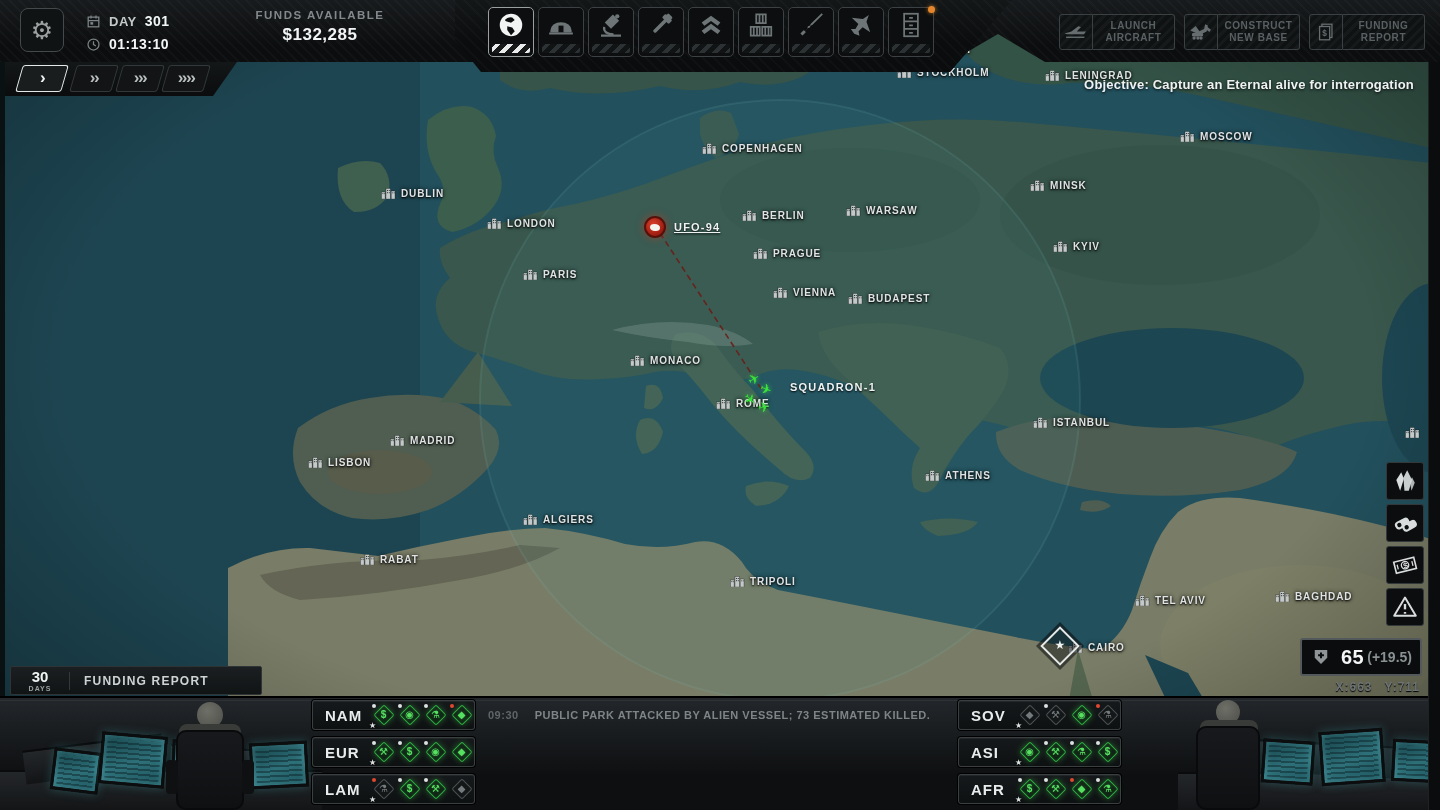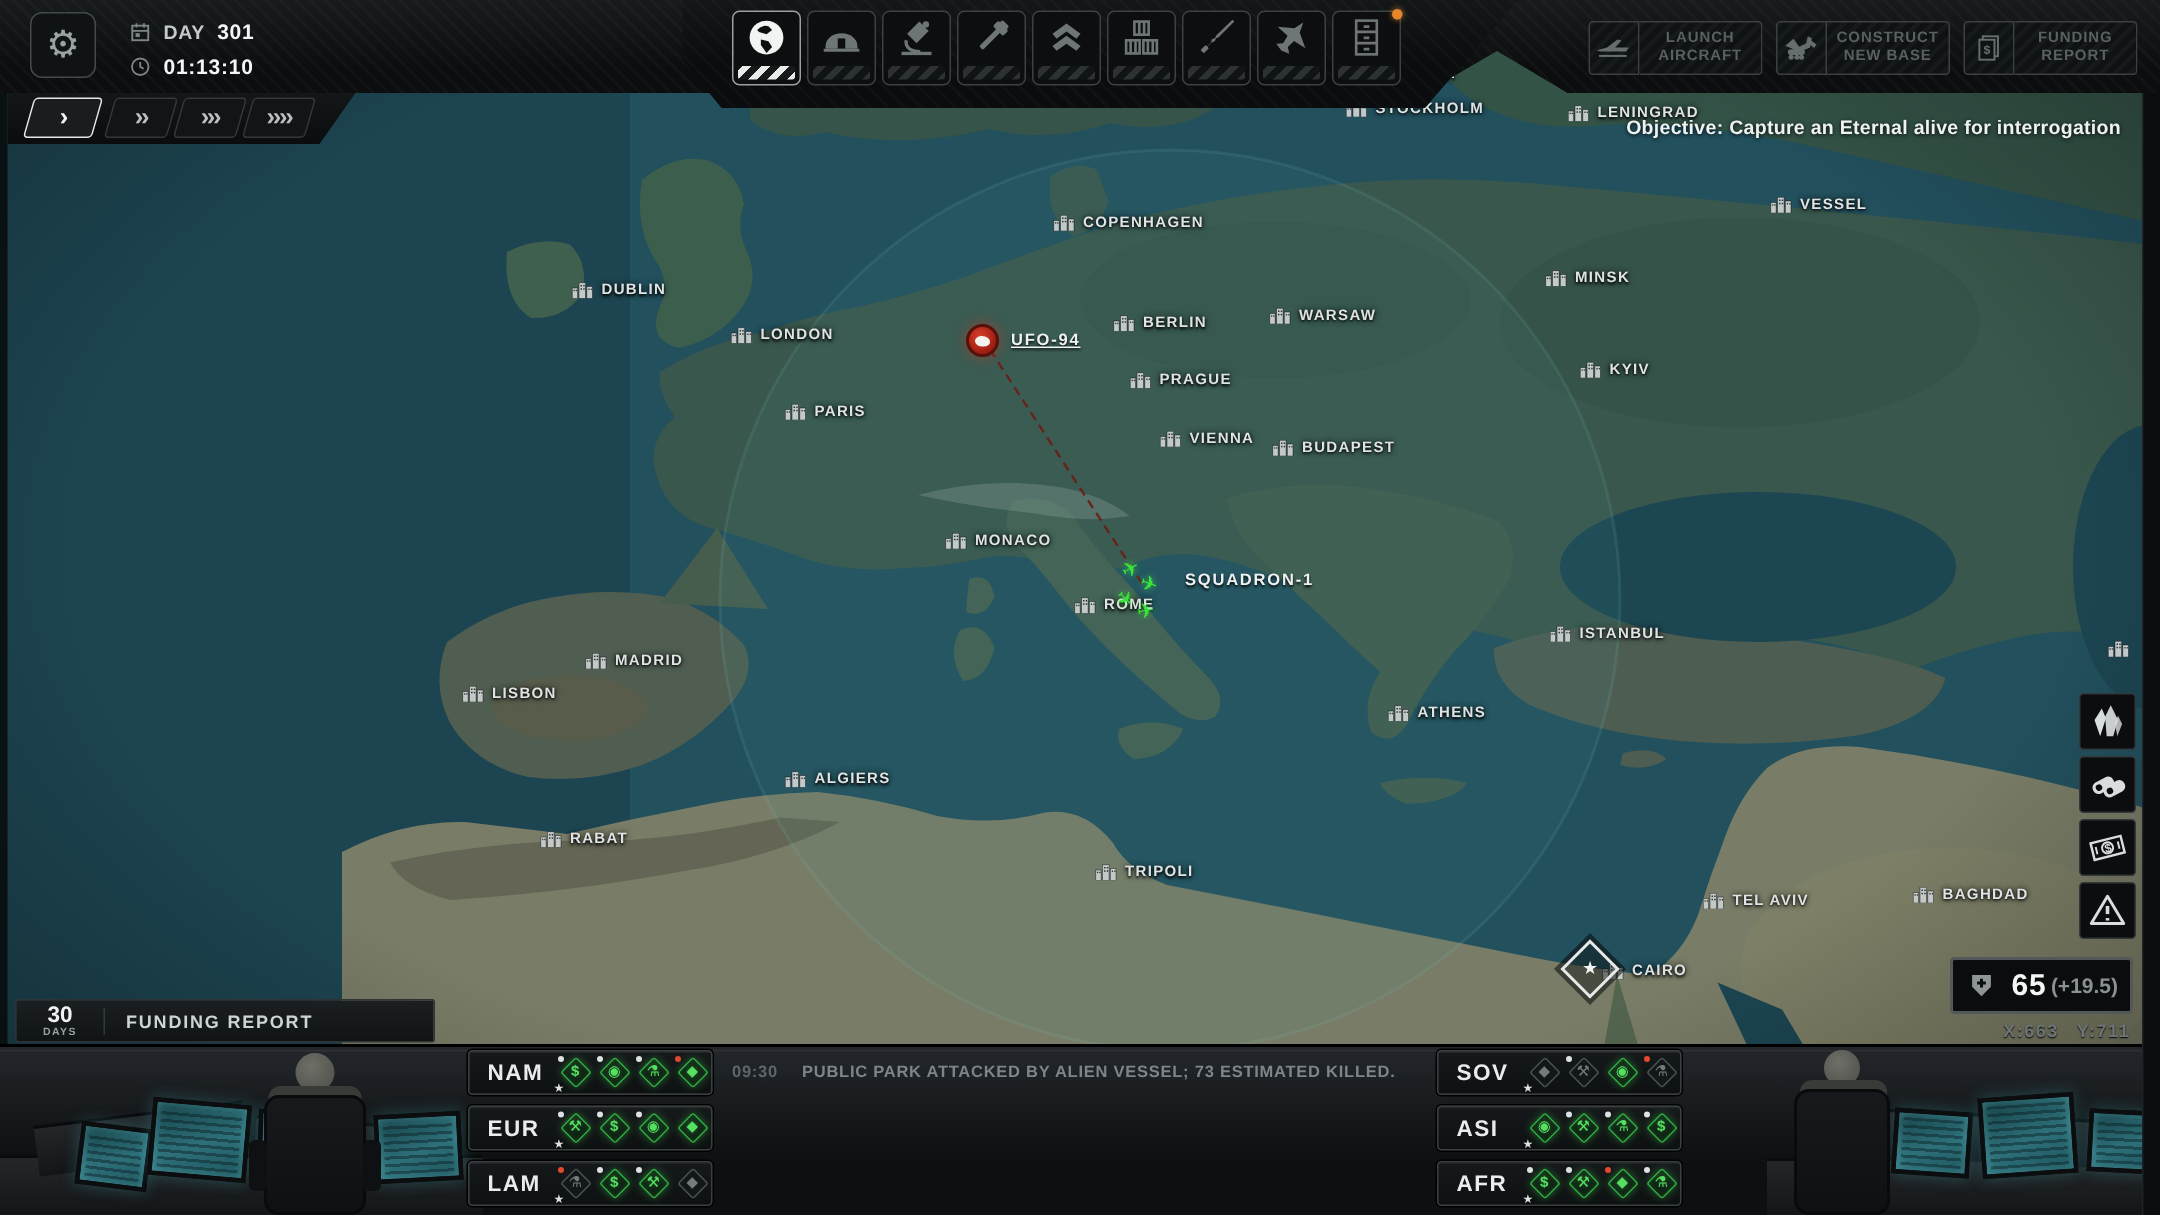--- a/index.html
+++ b/index.html
@@ -121,21 +121,21 @@
     padding:0 8px 0 9px; }
   .score-ico { width:21px; height:22px; color:#8f9597; margin-right:10px; }
   .score-ico svg { width:100%; height:100%; }
   .score-val { font-size:20px; font-weight:bold; color:#f4f6f6; letter-spacing:.5px; margin-left:auto; }
   .score-delta { font-size:14px; font-weight:bold; color:#8a9193; margin-left:3px; }
   .coords { position:absolute; right:20px; top:680px; z-index:30; font-size:12px; font-weight:bold;
     color:#6d7476; letter-spacing:1px; text-shadow:0 1px 1px #000; }
   .coords span { margin-left:12px; }
 
   
-  .fundbar { position:absolute; left:10px; top:666px; width:280px; height:29px; z-index:30;
+  .fundbar { position:absolute; left:10px; top:666px; width:252px; height:29px; z-index:30;
     background:linear-gradient(#1c1f21,#111415); border:1px solid #2e3335; border-radius:2px;
     display:flex; align-items:center; }
   .fb-days { width:58px; text-align:center; line-height:1; }
   .fb-num { font-size:15px; font-weight:bold; color:#f0f3f3; display:block; }
   .fb-unit { font-size:7px; font-weight:bold; color:#9aa0a0; letter-spacing:1px; display:block; margin-top:1px; }
   .fb-sep { width:1px; height:18px; background:#33383a; }
   .fb-label { font-size:12px; font-weight:bold; color:#ced3d3; letter-spacing:1.2px; margin-left:14px; }
 
   
   .band { position:absolute; left:0; top:696px; width:1440px; height:114px; z-index:20;
@@ -355,21 +355,21 @@
               <rect x="2.8" y="5.2" width="0.9" height="0.9"></rect>
               <rect x="6" y="2" width="1" height="1"></rect>
               <rect x="7.8" y="2" width="1" height="1"></rect>
               <rect x="6" y="4.2" width="1" height="1"></rect>
               <rect x="7.8" y="4.2" width="1" height="1"></rect>
               <rect x="11.2" y="4.4" width="0.9" height="0.9"></rect>
               <rect x="12.8" y="4.4" width="0.9" height="0.9"></rect>
             </g>
           </svg>
         </span>
-        <span class="clabel">VESSEL</span>
+        <span class="clabel">MOSCOW</span>
       </div>
       <div class="city" style="left: 1030px; top: 180px;">
         <span class="cico">
           <svg width="15" height="11" viewBox="0 0 15 11">
             <g fill="#c3c8c8" stroke="rgba(0,0,0,0.55)" stroke-width="0.5">
               <rect x="0.5" y="4" width="3.6" height="7"></rect>
               <rect x="5" y="0.5" width="4.4" height="10.5"></rect>
               <rect x="10.2" y="3" width="3.8" height="8"></rect>
             </g>
             <g fill="#32383a">
@@ -909,20 +909,24 @@
       <span class="day-lab">DAY</span>
       <span class="day-val">301</span>
     </div>
     <div class="dt-row" style="margin-top:3px;">
       <span class="dt-ico"><svg viewBox="0 0 24 24" fill="none" stroke="currentColor" stroke-width="2">
             <circle cx="12" cy="12" r="8.8"></circle>
             <path d="M12 6.8V12l3.6 2.2"></path>
           </svg></span>
       <span class="time-val">01:13:10</span>
     </div>
+  </div>
+  <div class="funds">
+    <div class="funds-lab">FUNDS AVAILABLE</div>
+    <div class="funds-val">$132,285</div>
   </div>
   <div class="abtn a1">
     <span class="aico">
         <svg viewBox="0 0 34 22" fill="currentColor">
           <path d="M2 13l9-2.5 9-7 3.5 1-5.5 6H30l-2.5 3.5H5z"></path>
           <rect x="4" y="17" width="24" height="1.8"></rect>
         </svg>
       </span>
     <span class="albl">LAUNCH AIRCRAFT</span>
   </div>

